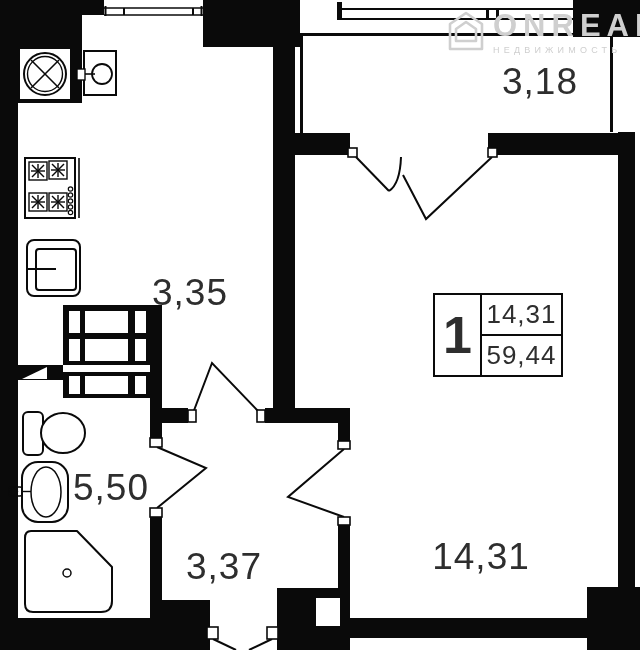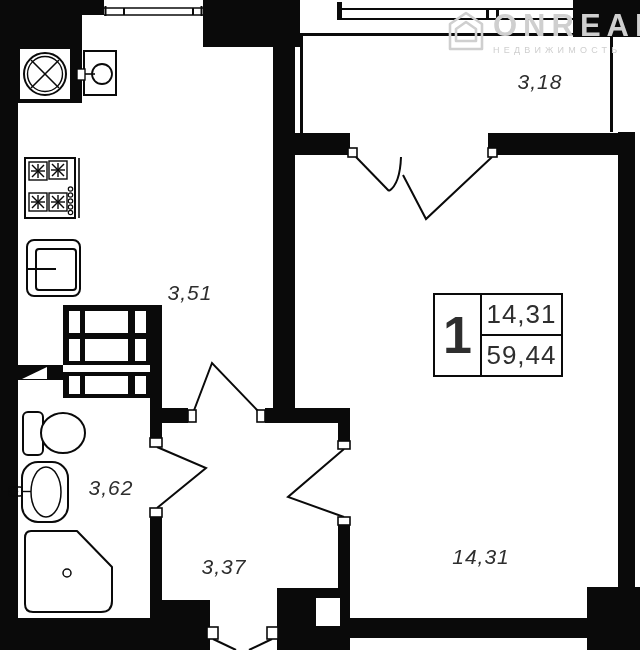--- a/index.html
+++ b/index.html
@@ -4,22 +4,22 @@
 <style>
   html,body{margin:0;padding:0;background:#fff;}
   #app{position:relative;width:640px;height:650px;background:#fff;overflow:hidden;
        font-family:"Liberation Sans",sans-serif;}
   #plan{position:absolute;left:0;top:0;}
   .wall{fill:var(--wall,#0a0a0a);}
   .w{fill:#fff;}
   .ln{stroke:var(--wall,#0a0a0a);fill:none;}
   .fx{stroke:var(--wall,#0a0a0a);fill:#fff;}
   .jamb{fill:#fff;stroke:var(--wall,#0a0a0a);stroke-width:1.6;}
-  .lbl{position:absolute;transform:translate(-50%,-50%);font-size:21px;
-       color:var(--label,#2e2e2e);letter-spacing:1px;white-space:nowrap;z-index:3;font-style:italic;}
+  .lbl{position:absolute;transform:translate(-50%,-50%);font-size:37px;
+       color:var(--label,#2e2e2e);letter-spacing:1px;white-space:nowrap;z-index:3;}
   .legend{position:absolute;left:433px;top:293px;width:130px;height:84px;
        border:2px solid var(--wall,#111);box-sizing:border-box;display:flex;background:#fff;z-index:3;}
   .legend-num{width:45px;display:flex;align-items:center;justify-content:center;
        font-size:52px;font-weight:600;color:var(--label,#2e2e2e);border-right:2px solid var(--wall,#111);}
   .legend-areas{flex:1;display:flex;flex-direction:column;}
   .legend-areas .cell{flex:1;display:flex;align-items:center;justify-content:center;
        font-size:26px;color:var(--label,#2e2e2e);letter-spacing:1px;}
   .legend-areas .cell.top{border-bottom:2px solid var(--wall,#111);}
   .wm{position:absolute;left:446px;top:10px;display:flex;align-items:flex-start;gap:7px;
       color:var(--watermark,#cfcfcf);z-index:4;pointer-events:none;}
@@ -193,23 +193,23 @@
       <rect class="jamb" x="150" y="508" width="12" height="9"></rect>
       <rect class="jamb" x="338" y="441" width="12" height="8"></rect>
       <rect class="jamb" x="338" y="517" width="12" height="8"></rect>
       <rect class="jamb" x="348" y="148" width="9" height="9"></rect>
       <rect class="jamb" x="488" y="148" width="9" height="9"></rect>
       <rect class="jamb" x="207" y="627" width="11" height="12"></rect>
       <rect class="jamb" x="267" y="627" width="11" height="12"></rect>
     </g>
   </svg>
 
-  <div class="lbl" style="left:190px;top:293px">3,51</div>
+  <div class="lbl" style="left:190px;top:293px">3,35</div>
   <div class="lbl" style="left:540px;top:82px">3,18</div>
-  <div class="lbl" style="left:111px;top:488px">3,62</div>
+  <div class="lbl" style="left:111px;top:488px">5,50</div>
   <div class="lbl" style="left:224px;top:567px">3,37</div>
   <div class="lbl" style="left:481px;top:557px">14,31</div>
 
   <div class="legend">
     <div class="legend-num">1</div>
     <div class="legend-areas">
       <div class="cell top">14,31</div>
       <div class="cell">59,44</div>
     </div>
   </div>

